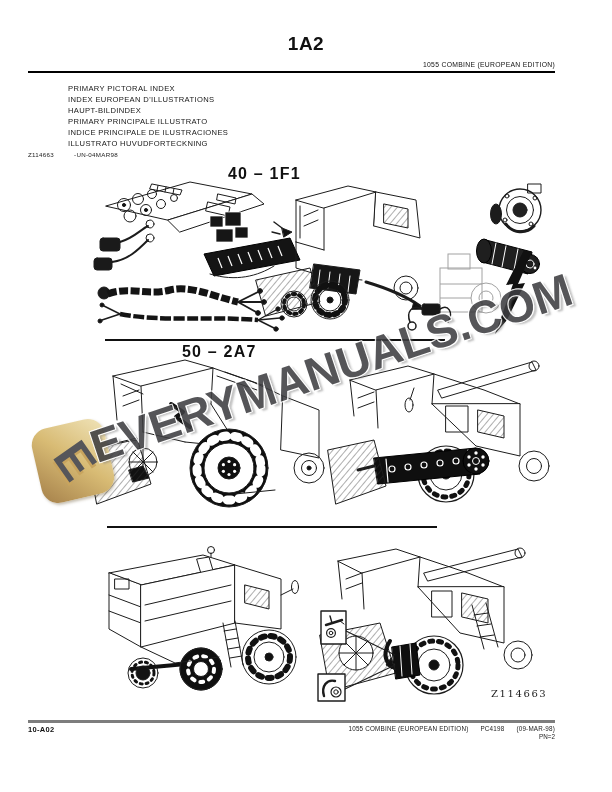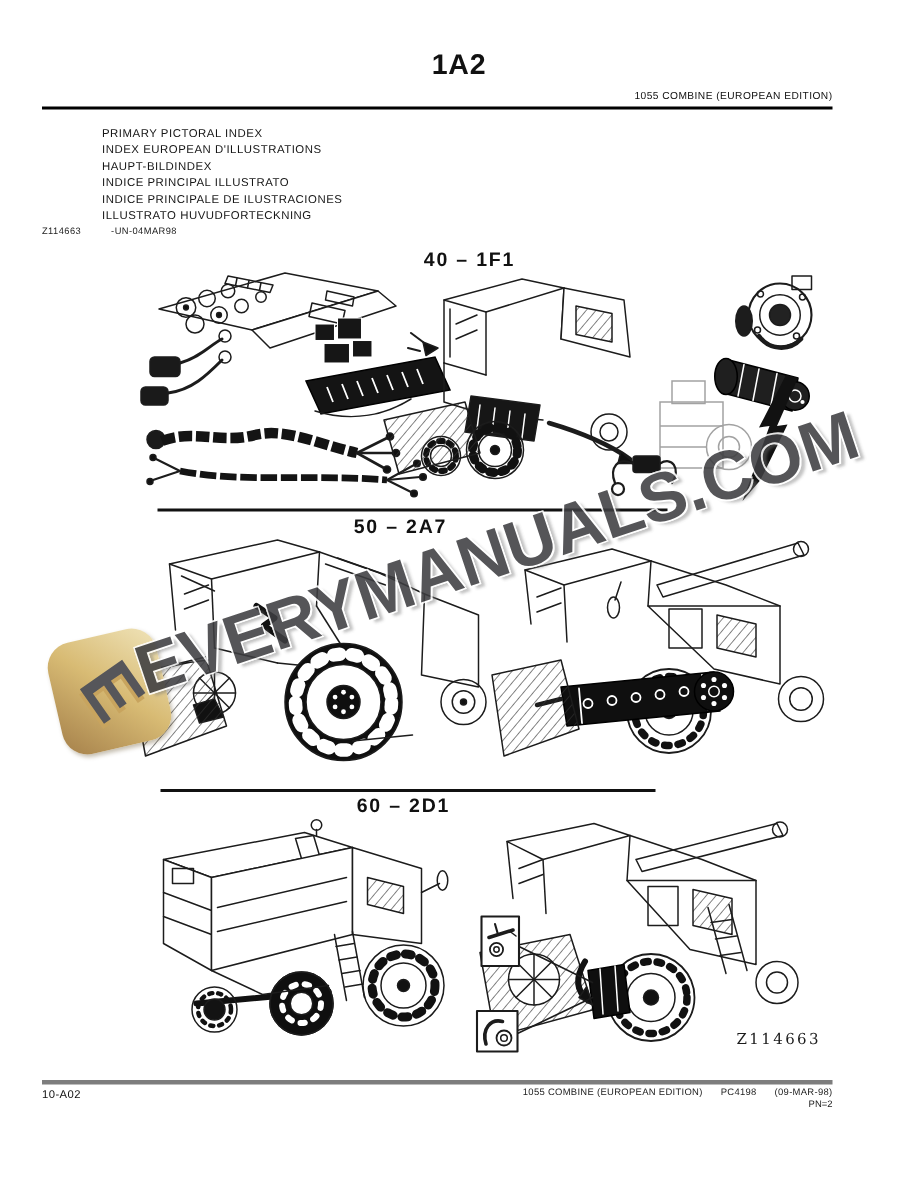--- a/index.html
+++ b/index.html
@@ -10,38 +10,38 @@
   }
   .abs{position:absolute;}
   
   .page-code{left:0;top:33px;width:612px;text-align:center;font-size:19px;font-weight:bold;letter-spacing:.5px;}
   .edition-title{right:57px;top:61px;font-size:6.8px;letter-spacing:.3px;}
   .header-rule{left:28px;top:71px;width:527px;height:1.6px;background:#000;}
   
   .index-block{left:28px;top:83px;font-size:7.6px;line-height:11px;letter-spacing:.35px;color:#161616;margin-left:40px;}
   .figure-ref{left:28px;top:151px;font-size:6.2px;letter-spacing:.3px;color:#222;display:flex;gap:20px;}
   
-  .section-label{font-size:13px;font-weight:bold;letter-spacing:1.2px;text-align:center;width:170px;}
+  .section-label{font-size:16px;font-weight:bold;letter-spacing:1.2px;width:170px;}
   .lbl-40{left:228px;top:165px;}
   .lbl-50{left:182px;top:343px;}
   .lbl-60{left:184px;top:529px;}
   .divider{height:1.8px;background:#111;}
   .div-50{left:105px;top:339px;width:340px;}
   .div-60{left:107px;top:526px;width:330px;}
   
   .illus{background:transparent;}
   .il1{left:90px;top:176px;}
   .il2{left:85px;top:354px;}
   .il3{left:85px;top:543px;}
   svg{display:block;}
   
   .figure-id-bottom{left:491px;top:688px;font-family:"DejaVu Serif",serif;font-size:10px;letter-spacing:1.6px;color:#1c1c1c;}
   
   .footer-rule{left:28px;top:720px;width:527px;height:2.6px;background:#7d7d7d;}
-  .footer-page{left:28px;top:725px;font-size:7.5px;font-weight:normal;letter-spacing:.3px;}
+  .footer-page{left:28px;top:725px;font-size:7.5px;font-weight:bold;letter-spacing:.3px;}
   .footer-right{right:57px;top:725px;font-size:6.3px;text-align:right;letter-spacing:.2px;color:#222;}
   .footer-right .gap{display:inline-block;width:12px;}
   .footer-pn{right:57px;top:733px;font-size:6.3px;text-align:right;color:#222;}
   
   .wm-badge{
     left:36px;top:423px;width:74px;height:76px;border-radius:17px;
     background:linear-gradient(225deg,#f0e4ba 0%,#d8bb74 48%,#a5804a 100%);
     transform:rotate(-13deg);z-index:40;
     box-shadow:1px 2px 3px rgba(90,70,30,.35);
     display:flex;align-items:center;justify-content:center;
@@ -67,21 +67,21 @@
 <div class="page">
 
   <div class="abs page-code">1A2</div>
   <div class="abs edition-title">1055 COMBINE (EUROPEAN EDITION)</div>
   <div class="abs header-rule"></div>
 
   <div class="abs index-block">
     <div>PRIMARY PICTORAL INDEX</div>
     <div>INDEX EUROPEAN D'ILLUSTRATIONS</div>
     <div>HAUPT-BILDINDEX</div>
-    <div>INDICE PRINCIPAL ILLUSTRATO</div>
+    <div>PRIMARY PRINCIPALE ILLUSTRATO</div>
     <div>INDICE PRINCIPALE DE ILUSTRACIONES</div>
     <div>ILLUSTRATO HUVUDFORTECKNING</div>
   </div>
   <div class="abs figure-ref">
     <span>Z114663</span>
     <span>-UN-04MAR98</span>
   </div>
 
   <div class="abs section-label lbl-40">40 – 1F1</div>
   <svg class="abs illus il1" width="460" height="164" viewBox="0 0 460 164">
@@ -326,21 +326,20 @@
           <circle cx="141" cy="111" r="1.7"></circle>
           <circle cx="141" cy="103" r="1.7"></circle>
       </g>
       <circle cx="148" cy="107" r="3.5" stroke="#fff" fill="none"></circle>
       <line x1="46" y1="112" x2="30" y2="116" stroke-width="3"></line>
       <polygon points="0,96 46,86 58,132 8,150" fill="url(#hB)"></polygon>
     </g>
   </svg>
 
   <div class="abs divider div-60"></div>
-  <div class="abs section-label lbl-60">60 – 2D1</div>
   <svg class="abs illus il3" width="470" height="168" viewBox="0 0 470 168">
     <defs>
       <pattern id="hC" width="5" height="5" patternUnits="userSpaceOnUse" patternTransform="rotate(40)">
         <line x1="0" y1="0" x2="0" y2="5" stroke="#333" stroke-width="0.8"></line>
       </pattern>
     </defs>
     <g class="lineart">
       <line x1="126" y1="10" x2="126" y2="18"></line>
         <circle cx="126" cy="7" r="3.5"></circle>
       <polygon points="24,30 118,12 150,22 56,42" fill="#fff"></polygon>

